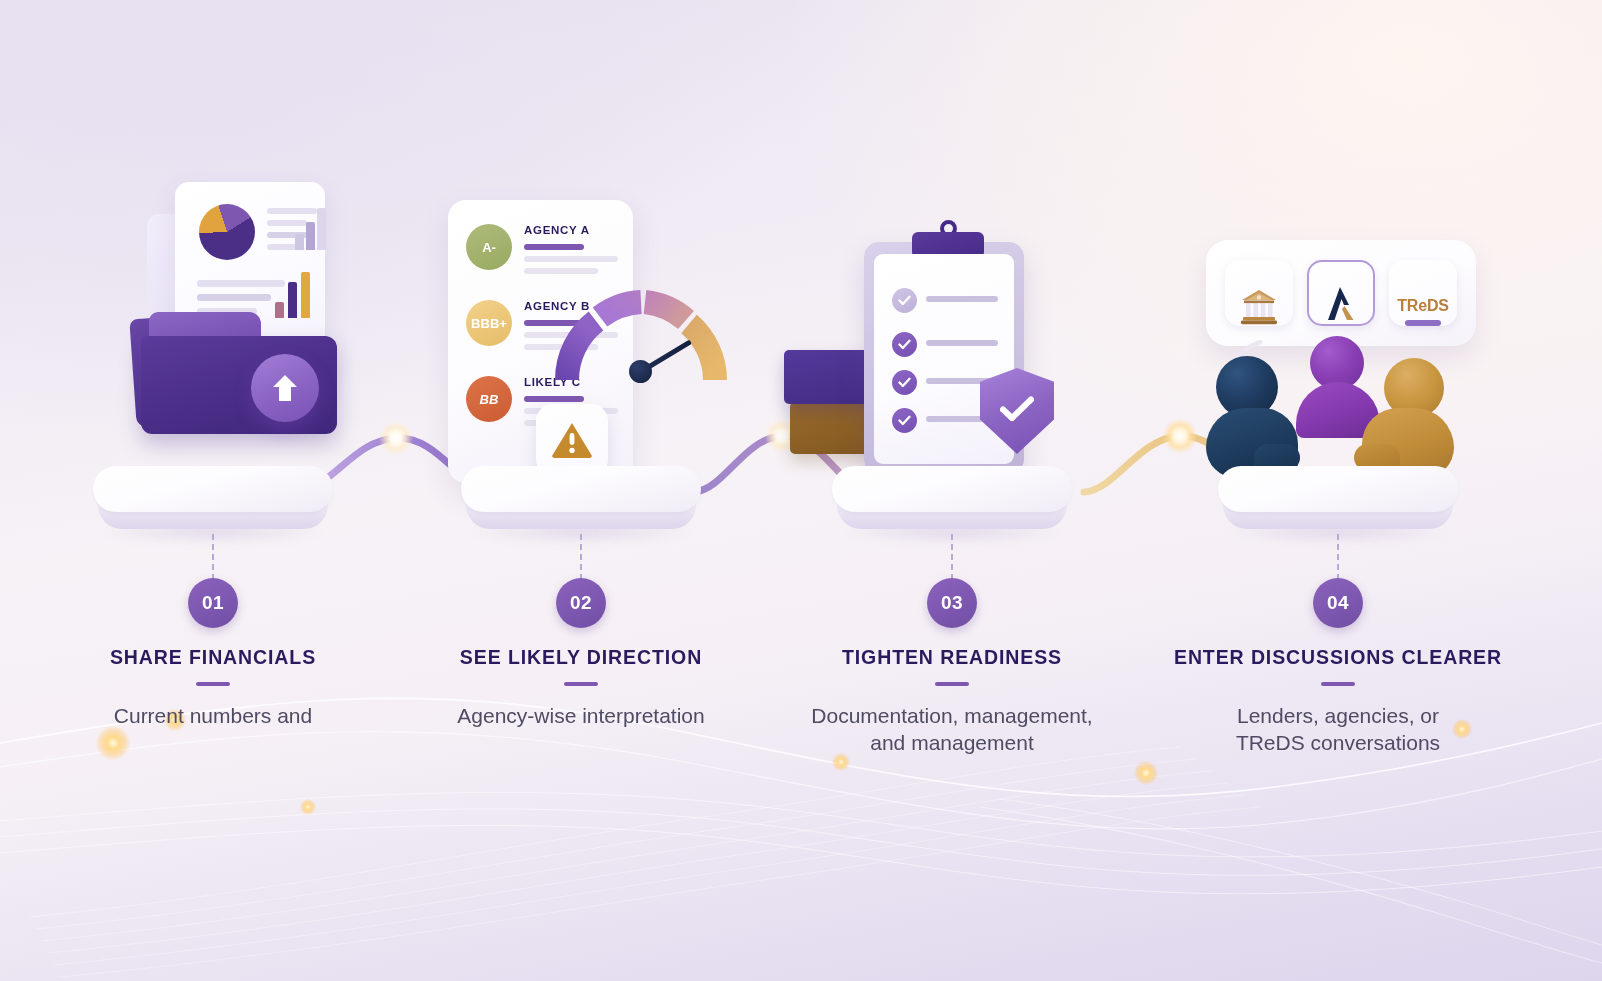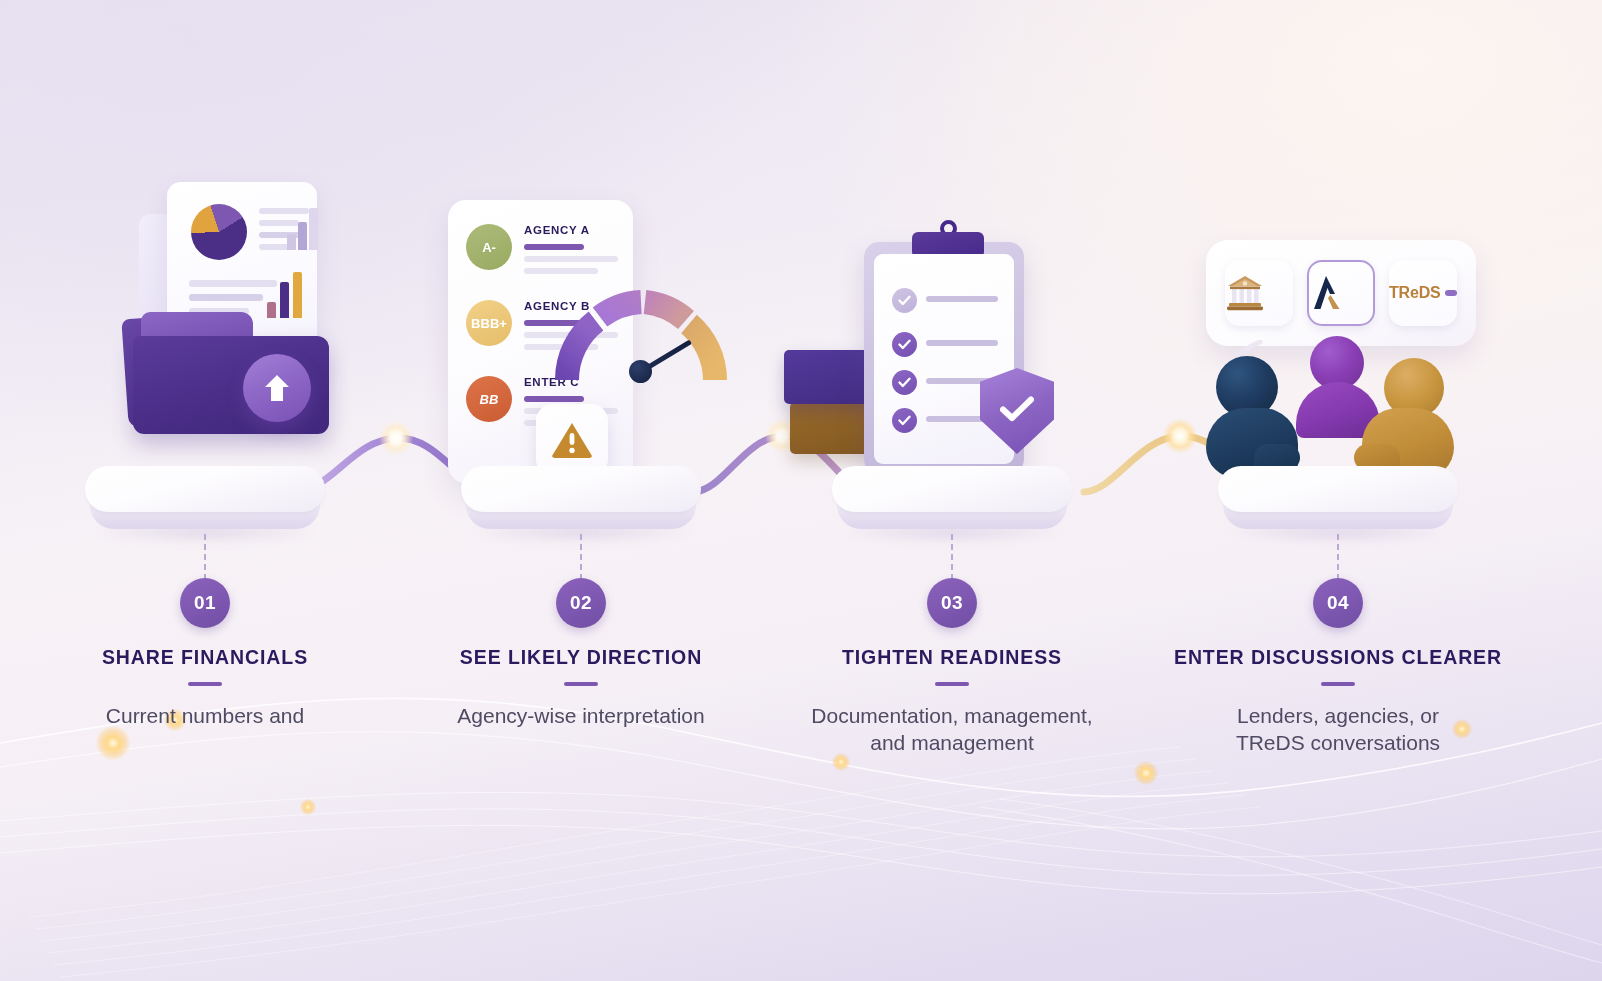--- a/index.html
+++ b/index.html
@@ -19,21 +19,21 @@
   .spark {
     position:absolute; border-radius:50%;
     background:radial-gradient(circle, #fff7e2 0%, #ffd98a 26%, rgba(255,196,92,0.42) 50%, rgba(255,190,90,0) 76%);
     pointer-events:none;
   }
 
   
   .stage { position:absolute; inset:0; }
 
   .step { position:absolute; top:0; width:380px; height:981px; }
-  .step-1 { left:15px;text-decoration:underline; }
+  .step-1 { left:23px;text-decoration:underline; }
   .step-2 { left:391px; }
   .step-3 { left:762px; }
   .step-4 { left:1148px; }
 
   
   .pedestal { position:absolute; left:50%; transform:translateX(-50%); width:256px; height:72px; }
   .ped-top {
     position:absolute; top:0; left:8px; width:240px; height:46px; border-radius:26px;
     background:linear-gradient(165deg,#ffffff 0%,#fdfcfe 40%,#f0ecf6 100%);
     box-shadow:0 2px 3px rgba(120,100,160,0.06);
@@ -181,21 +181,21 @@
   .s4-bubble {
     position:absolute; left:58px; top:4px; width:270px; height:106px; border-radius:22px;
     background:linear-gradient(160deg,#ffffff 0%,#fdfcfe 55%,#f5f2fa 100%);
     box-shadow:0 12px 26px rgba(110,88,158,0.13);
     display:flex; align-items:center; justify-content:center; gap:14px;
   }
   .s4-tile {
     width:68px; height:66px; border-radius:15px;
     background:linear-gradient(158deg,#ffffff 0%,#fbfaff 100%);
     box-shadow:0 3px 9px rgba(110,88,158,0.12);
-    display:flex; flex-direction:row; align-items:center; justify-content:space-between; gap:5px;
+    display:flex; flex-direction:column; align-items:center; justify-content:flex-end; gap:5px;
   }
   .s4-tile.outlined { border:2px solid #b49ad8; }
   .treds-text { font-size:16px; font-weight:bold; color:#b8803a; letter-spacing:-0.2px; }
   .treds-rule { width:36px; height:6px; border-radius:3px; background:#8d6ec4; }
   .bubble-tail { position:absolute; left:70px; top:104px; width:46px; height:46px; }
 
   .person { position:absolute; }
   .p-head { position:absolute; border-radius:50%; }
   .p-body { position:absolute; }
 </style>
@@ -348,21 +348,21 @@
         </div>
         <div class="rating-row" style="top:96px;">
           <div class="rating-pill" style="background:linear-gradient(155deg,#f2d189,#e6bd69);">BBB+</div>
           <div class="rating-name">AGENCY B</div>
           <div class="rbar" style="top:24px; width:60px; background:#7d57b0;"></div>
           <div class="rbar" style="top:36px; width:94px; background:#e7e3f0;"></div>
           <div class="rbar" style="top:48px; width:74px; background:#e7e3f0;"></div>
         </div>
         <div class="rating-row" style="top:172px;">
           <div class="rating-pill" style="background:linear-gradient(155deg,#dd7348,#cb5c33);font-style:italic;">BB</div>
-          <div class="rating-name">ENTER C</div>
+          <div class="rating-name">LIKELY C</div>
           <div class="rbar" style="top:24px; width:60px; background:#7d57b0;"></div>
           <div class="rbar" style="top:36px; width:94px; background:#e7e3f0;"></div>
           <div class="rbar" style="top:48px; width:74px; background:#e7e3f0;"></div>
         </div>
       </div>
 
       <div class="gauge">
         <svg width="180" height="104" viewBox="0 0 180 104" fill="none">
           <defs>
             <linearGradient id="arc1" x1="0" y1="1" x2="0.4" y2="0">

